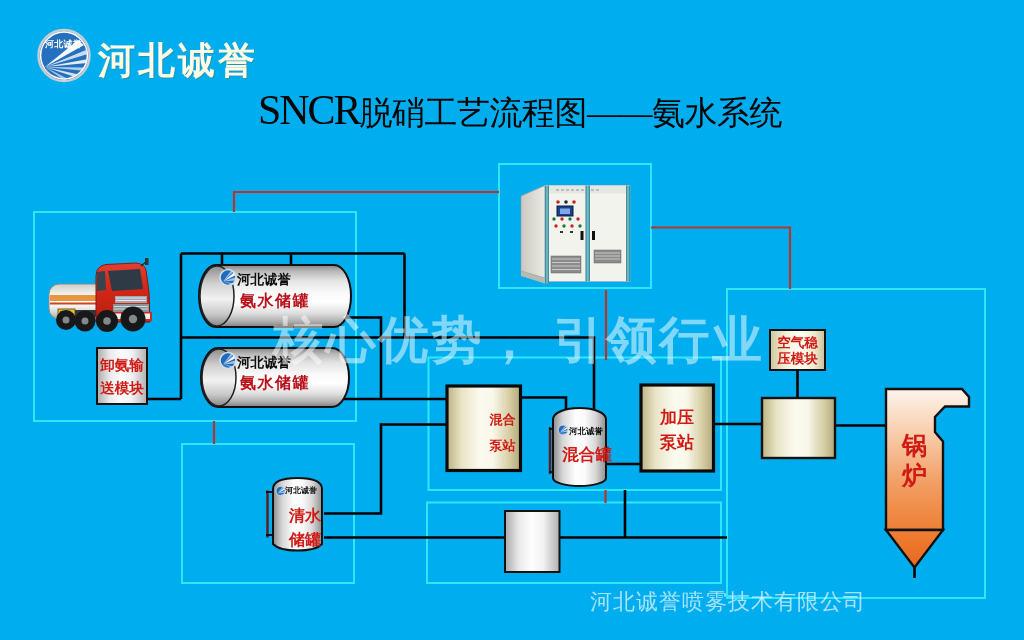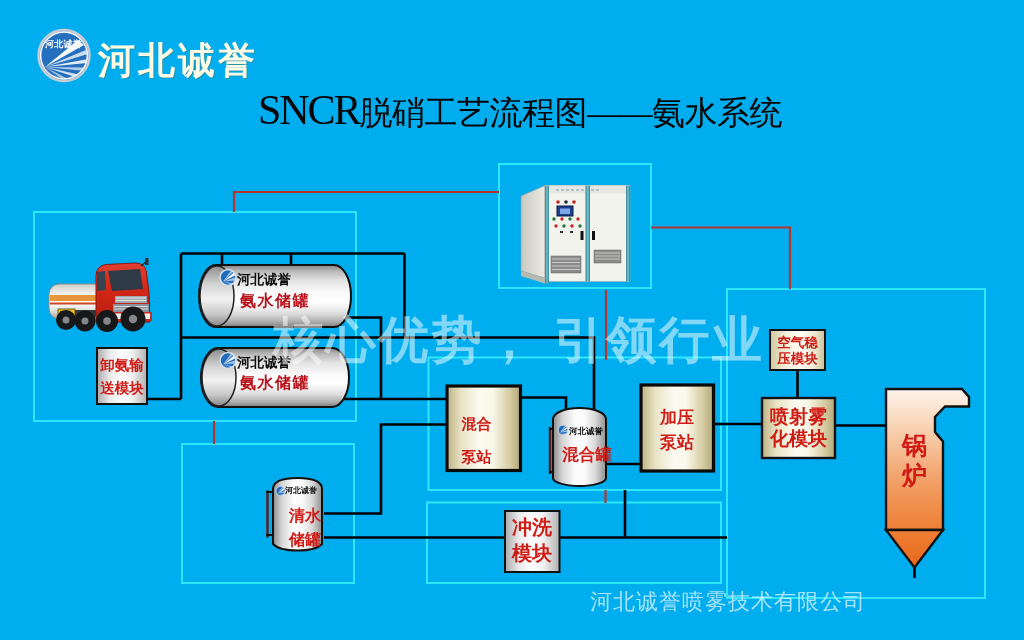--- a/index.html
+++ b/index.html
@@ -260,25 +260,23 @@
 <div class="abs" style="left:8px;top:87px;width:1024px;text-align:center;font-family:'Liberation Serif',serif;font-size:33px;color:#050505;letter-spacing:-0.5px;line-height:46px"><span style="font-size:42px;letter-spacing:-2px">SNCR</span>脱硝工艺流程图——氨水系统</div>
 
 <div class="abs" style="left:98px;top:42px;font-size:37px;line-height:37px;font-weight:bold;color:#fffbe6;letter-spacing:3px;text-shadow:1px 1px 0 rgba(120,90,20,0.3)">河北诚誉</div>
 
 <div class="t bk" style="left:237px;top:270.5px;font-size:13.5px">河北诚誉</div>
 <div class="t" style="left:199px;top:291px;width:152px;font-size:16px;letter-spacing:1.5px;color:#b9121b">氨水储罐</div>
 <div class="t bk" style="left:237px;top:353.5px;font-size:13.5px">河北诚誉</div>
 <div class="t" style="left:199px;top:373px;width:152px;font-size:16px;letter-spacing:1.5px;color:#b9121b">氨水储罐</div>
 
 <div class="t" style="left:97px;top:354px;width:50px;font-size:14.5px;line-height:22.5px">卸氨输<br>送模块</div>
-<div class="t" style="left:440px;top:406.7px;width:73px;font-size:15px;line-height:33px">混合<br>泵站</div>
+<div class="t" style="left:466px;top:406.7px;width:73px;font-size:13px;line-height:26px">混合<br>泵站</div>
 <div class="t" style="left:641px;top:404.5px;width:72px;font-size:17px;line-height:25.5px">加压<br>泵站</div>
-<div class="t" style="left:762px;top:406px;width:73px;font-size:19px;line-height:22px">喷射雾<br>化模块</div>
 <div class="t" style="left:770px;top:334.5px;width:55px;font-size:13.5px;line-height:16px">空气稳<br>压模块</div>
-<div class="t" style="left:505px;top:513.5px;width:54px;font-size:20px;line-height:26.5px">冲洗<br>模块</div>
 <div class="t" style="left:886px;top:429.5px;width:57px;font-size:25px;line-height:30.5px">锅<br>炉</div>
 
 <div class="t bk" style="left:569px;top:425.5px;font-size:8.5px">河北诚誉</div>
 <div class="t" style="left:553px;top:443.5px;width:68px;font-size:16.5px">混合罐</div>
 <div class="t bk" style="left:285px;top:485px;font-size:8px">河北诚誉</div>
 <div class="t" style="left:276px;top:504px;width:58px;font-size:16px;line-height:24px">清水<br>储罐</div>
 
 <div class="abs" style="left:273px;top:315px;font-size:50px;line-height:50px;font-weight:bold;color:rgba(255,255,255,0.5);letter-spacing:2.8px;white-space:nowrap">核心优势，  引领行业</div>
 <div class="abs" style="left:590px;top:587px;font-size:22px;line-height:30px;color:rgba(255,255,255,0.65);letter-spacing:1px;white-space:nowrap">河北诚誉喷雾技术有限公司</div>
 

